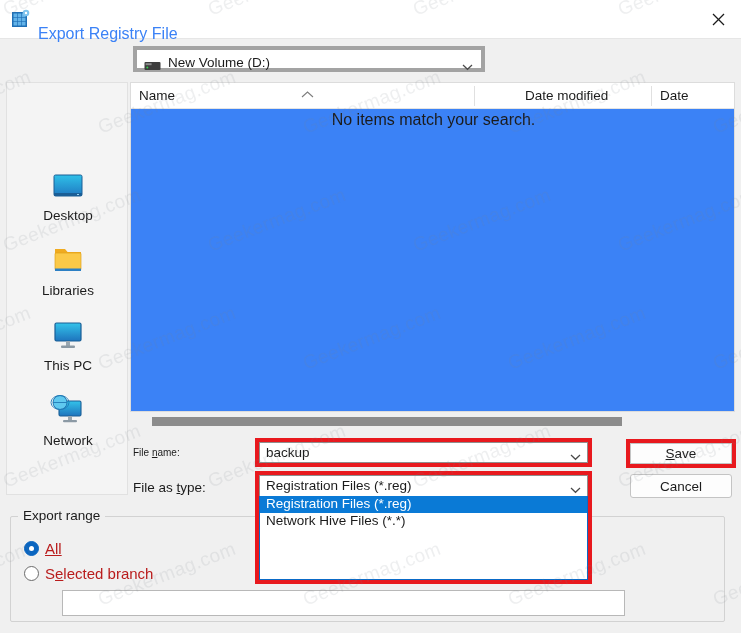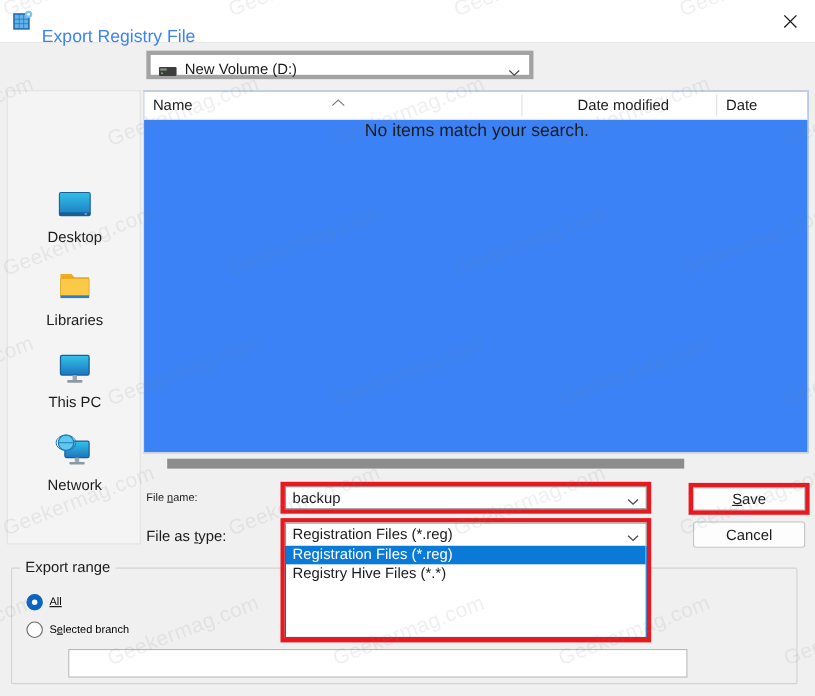--- a/index.html
+++ b/index.html
@@ -290,21 +290,21 @@
   .radio-mark.on {
     border: 1px solid #0a65c0;
     background: #0a65c0;
   }
   .radio-mark.on::after {
     content: "";
     position: absolute; left: 4px; top: 4px;
     width: 5px; height: 5px; border-radius: 50%;
     background: #ffffff;
   }
-  .radio-label { font-size: 10px; color: #000000; }
+  .radio-label { font-size: 15px; color: #b91c1c; }
 
   #branch-field {
     position: absolute; left: 62px; top: 590px; width: 563px; height: 26px;
     background: #ffffff;
     border: 1px solid #b8b8b8;
     z-index: 12;
   }
 </style>
 </head>
 <body>
@@ -498,21 +498,21 @@
   <div id="st-combo">
     <span id="st-value">Registration Files (*.reg)</span>
     <span id="st-caret">
       <svg width="11" height="8" viewBox="0 0 11 8">
           <polyline points="1,2 5.5,6.3 10,2" fill="none" stroke="#4a4a4a" stroke-width="1.2"></polyline>
         </svg>
     </span>
   </div>
   <div id="st-list">
     <div class="st-opt sel">Registration Files (*.reg)</div>
-    <div class="st-opt">Registry Hive Files (*.*)</div>
+    <div class="st-opt">Network Hive Files (*.*)</div>
   </div>
   <div id="st-hl"></div>
 
   <div id="save-btn">
       <span class="acc">S</span>
       <span>ave</span>
     </div>
   <div id="save-hl"></div>
   <div id="cancel-btn">Cancel</div>
 

